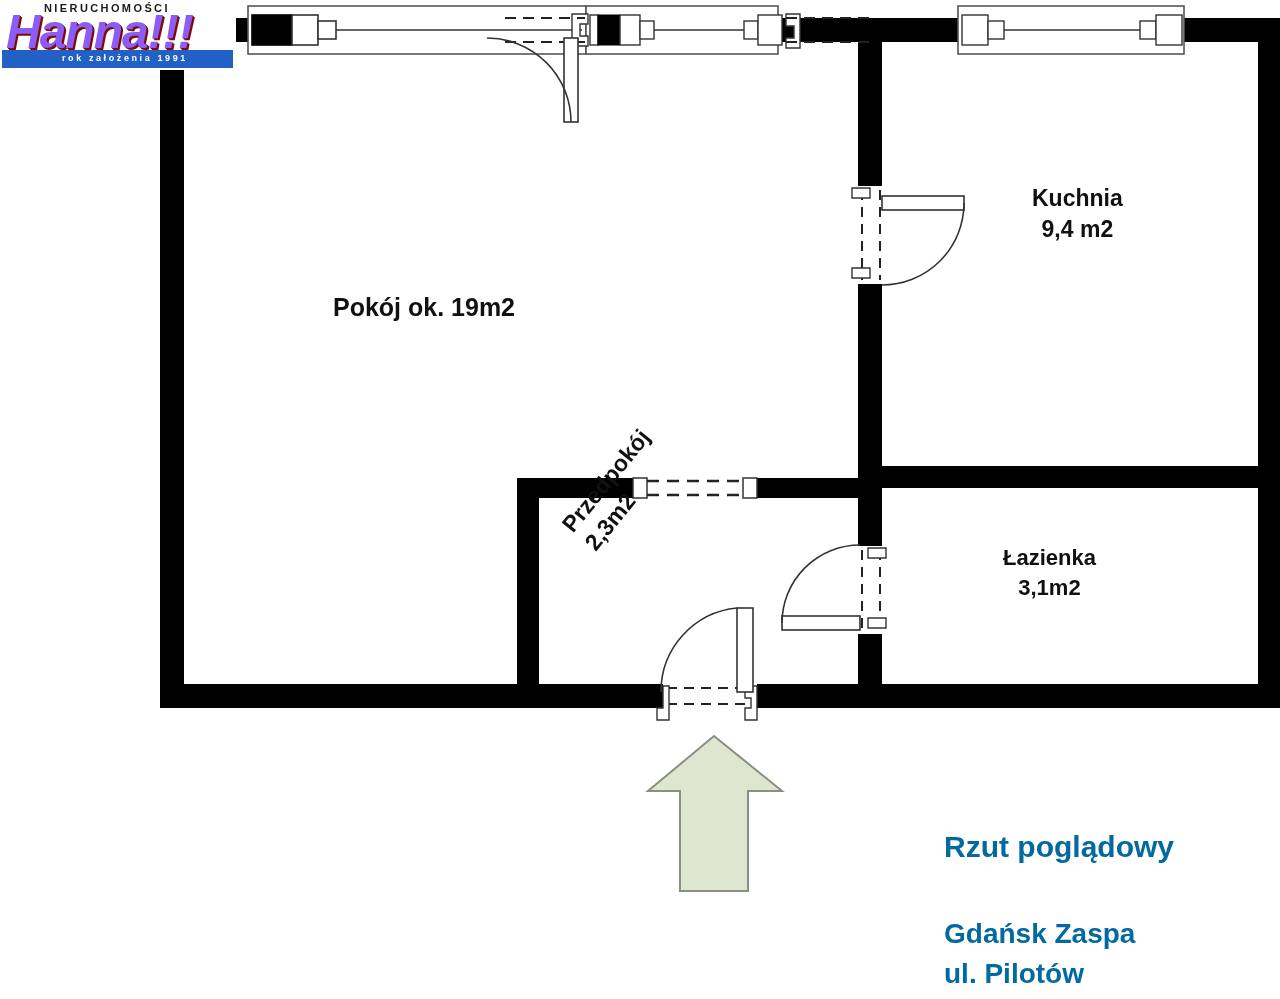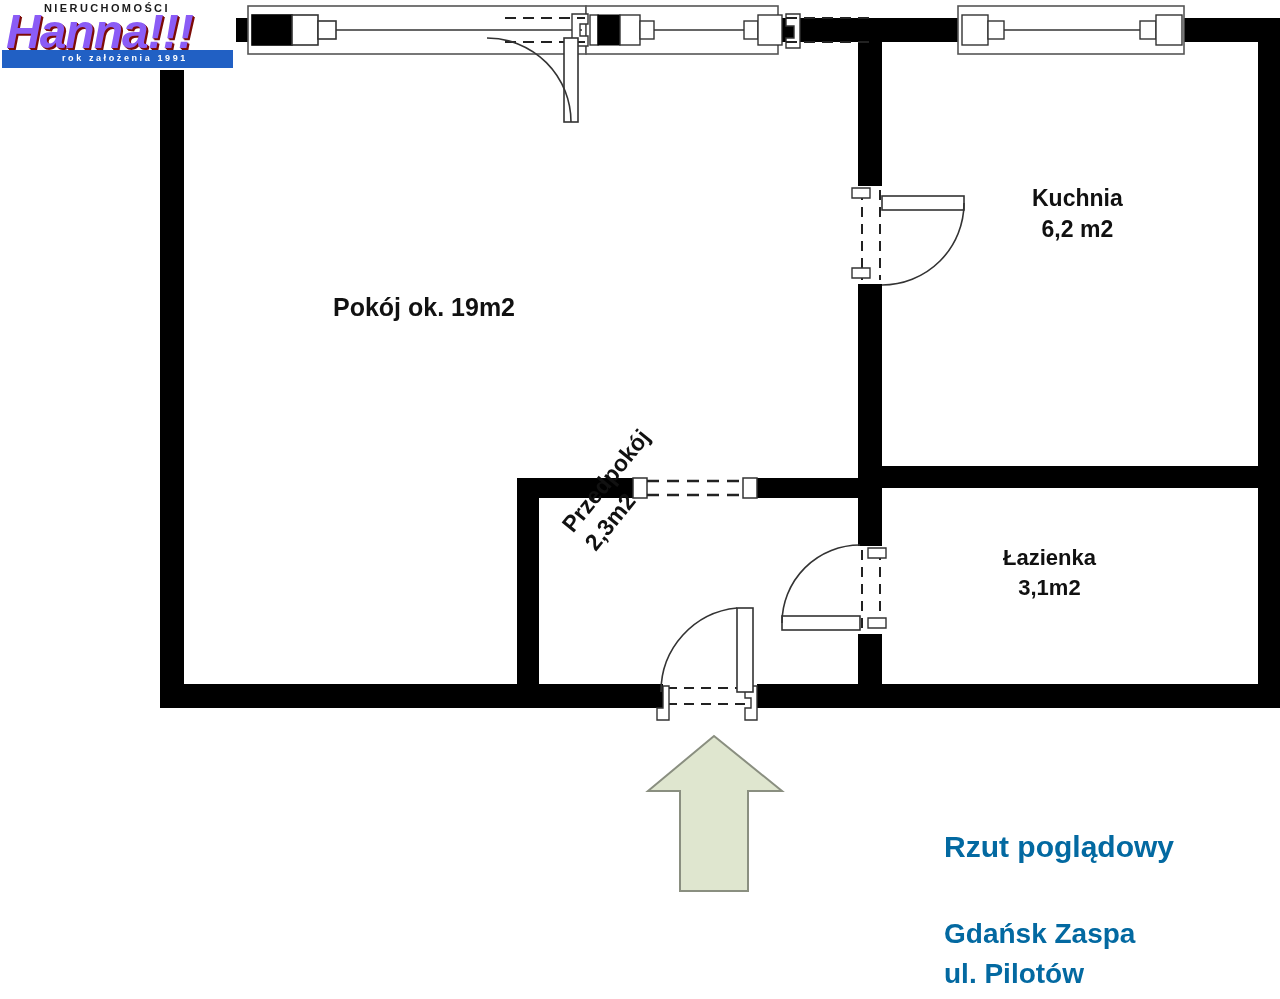--- a/index.html
+++ b/index.html
@@ -162,21 +162,21 @@
     <span>rok  założenia  1991</span>
   </div>
 </div>
 
 <div class="rlabel" id="label-pokoj">
   <div>Pokój ok. 19m2</div>
 </div>
 
 <div class="rlabel" id="label-kuchnia">
   <div>Kuchnia</div>
-  <div>6,2 m2</div>
+  <div>9,4 m2</div>
 </div>
 
 <div class="rlabel" id="label-lazienka">
   <div>Łazienka</div>
   <div>3,1m2</div>
 </div>
 
 <div class="rlabel" id="label-przedpokoj">
   <div>Przedpokój</div>
   <div>2,3m2</div>

